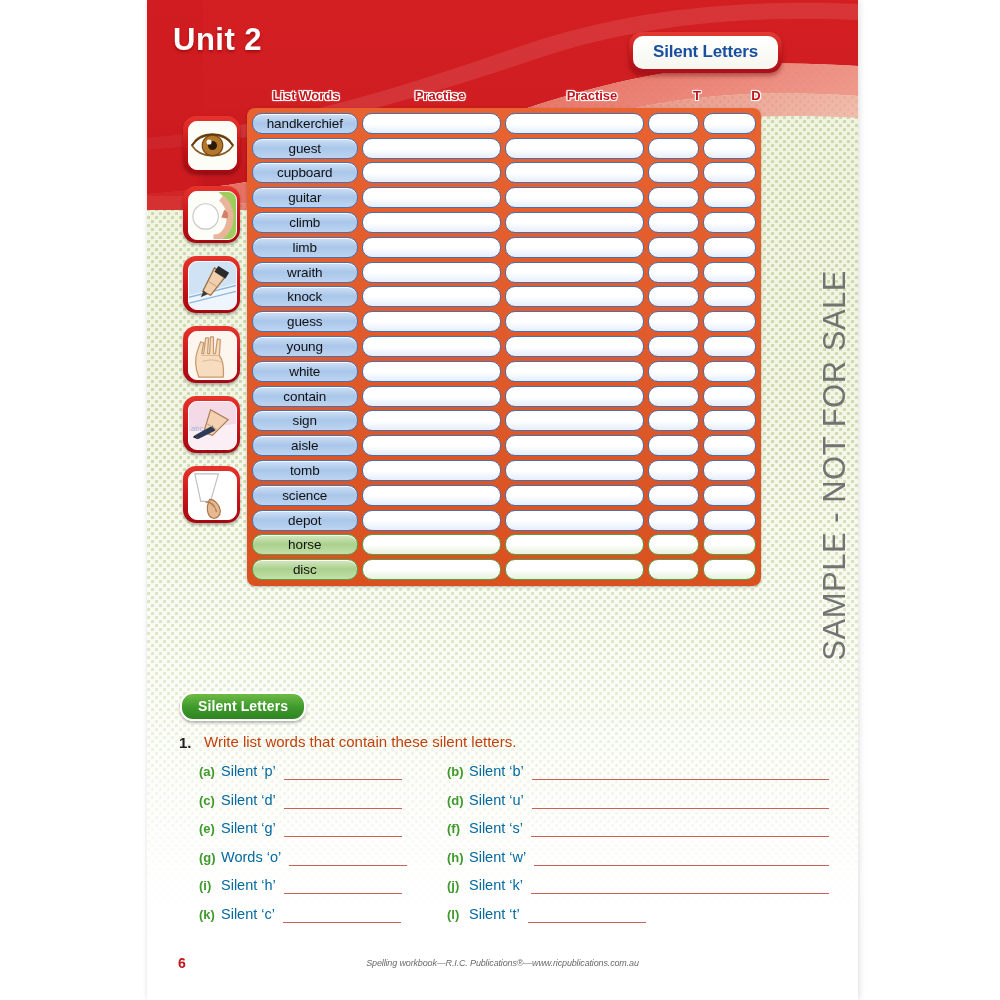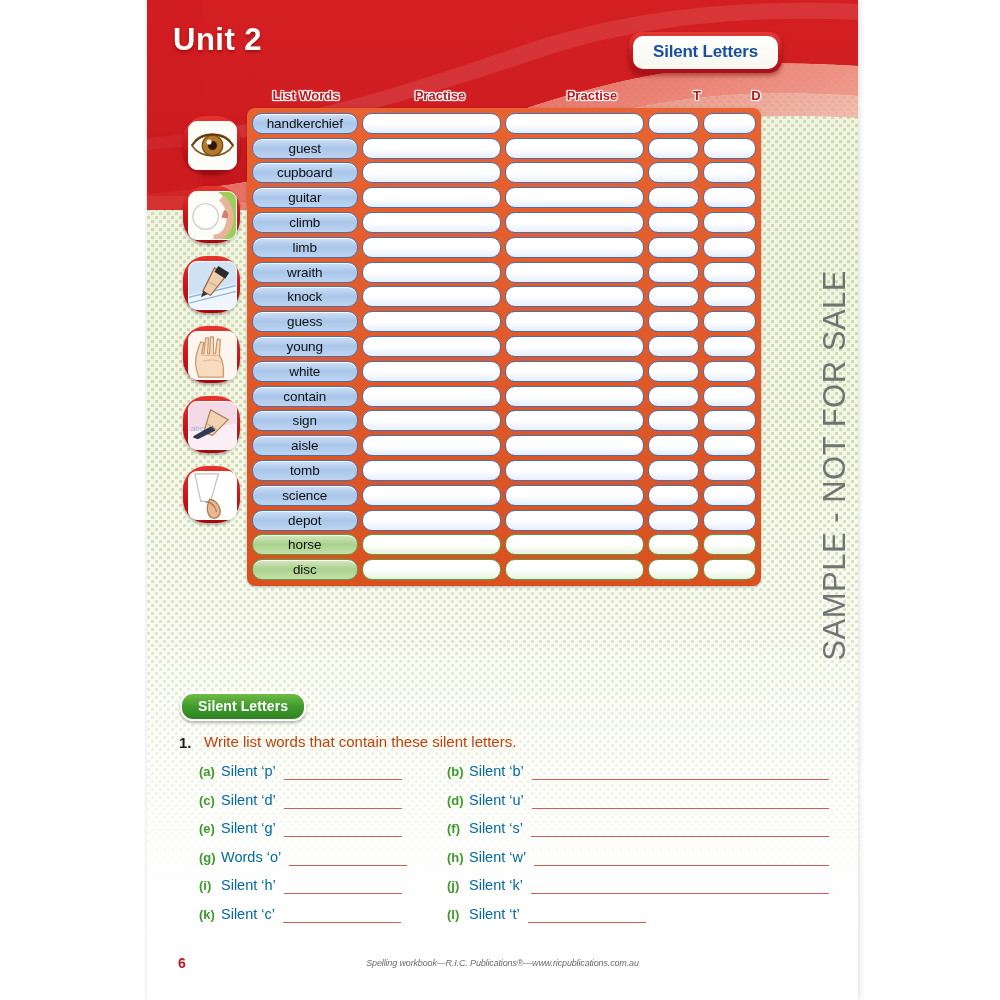--- a/index.html
+++ b/index.html
@@ -34,21 +34,21 @@
     background: linear-gradient(180deg,#e9eed6 0%, #f0f4e3 40%, #fbfcf5 70%, #ffffff 88%);
   }
 
   
   .hdr-wrap { position:absolute; left:0; top:0; width:711px; height:210px; overflow:hidden; }
 
   
   .rail { position:absolute; left:36px; top:103px; width:60px; }
   .icon-box {
     width: 57px; height: 57px; margin-bottom: 10px;
-    border-radius: 23px;
+    border-radius: 13px;
     background: linear-gradient(180deg,#e8342c 0%, #c8141a 55%, #a4080f 100%);
     padding: 5px;
     box-sizing: border-box;
     box-shadow: 0 2px 3px rgba(0,0,0,0.30);
     position: relative;
     margin-top: 13px;
   }
   .icon-inner {
     width: 100%; height: 100%;
     border-radius: 9px;

